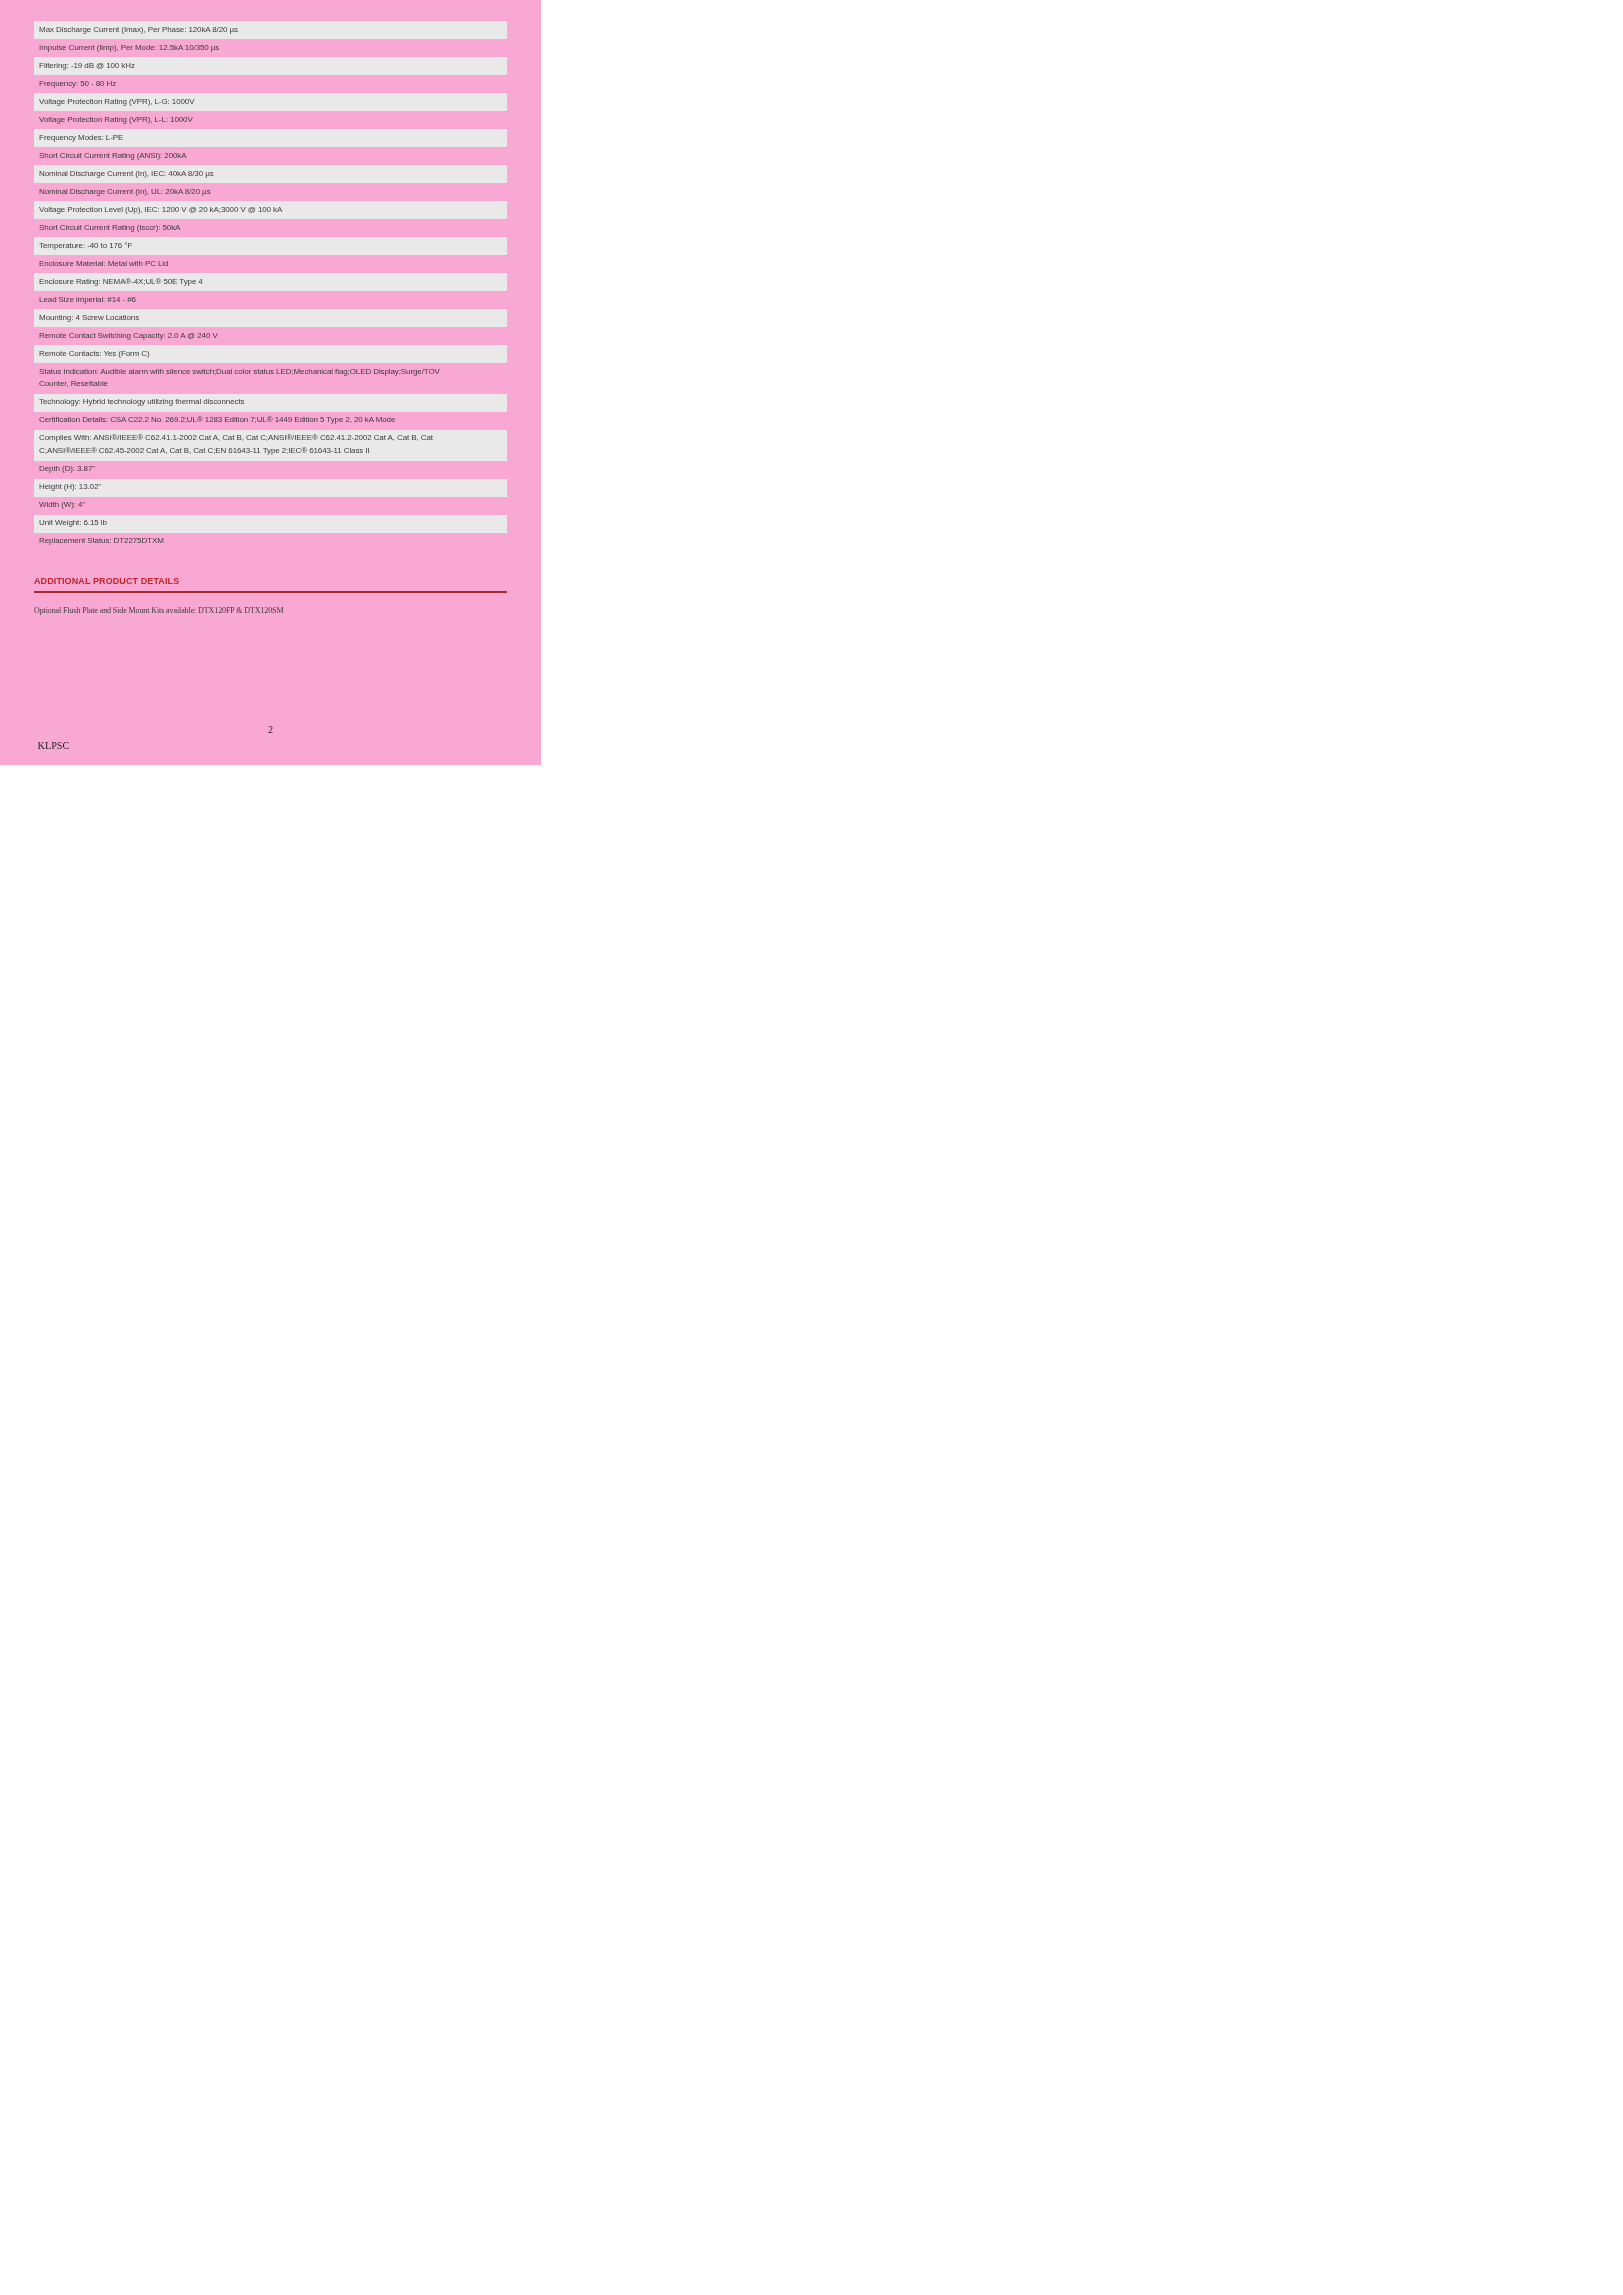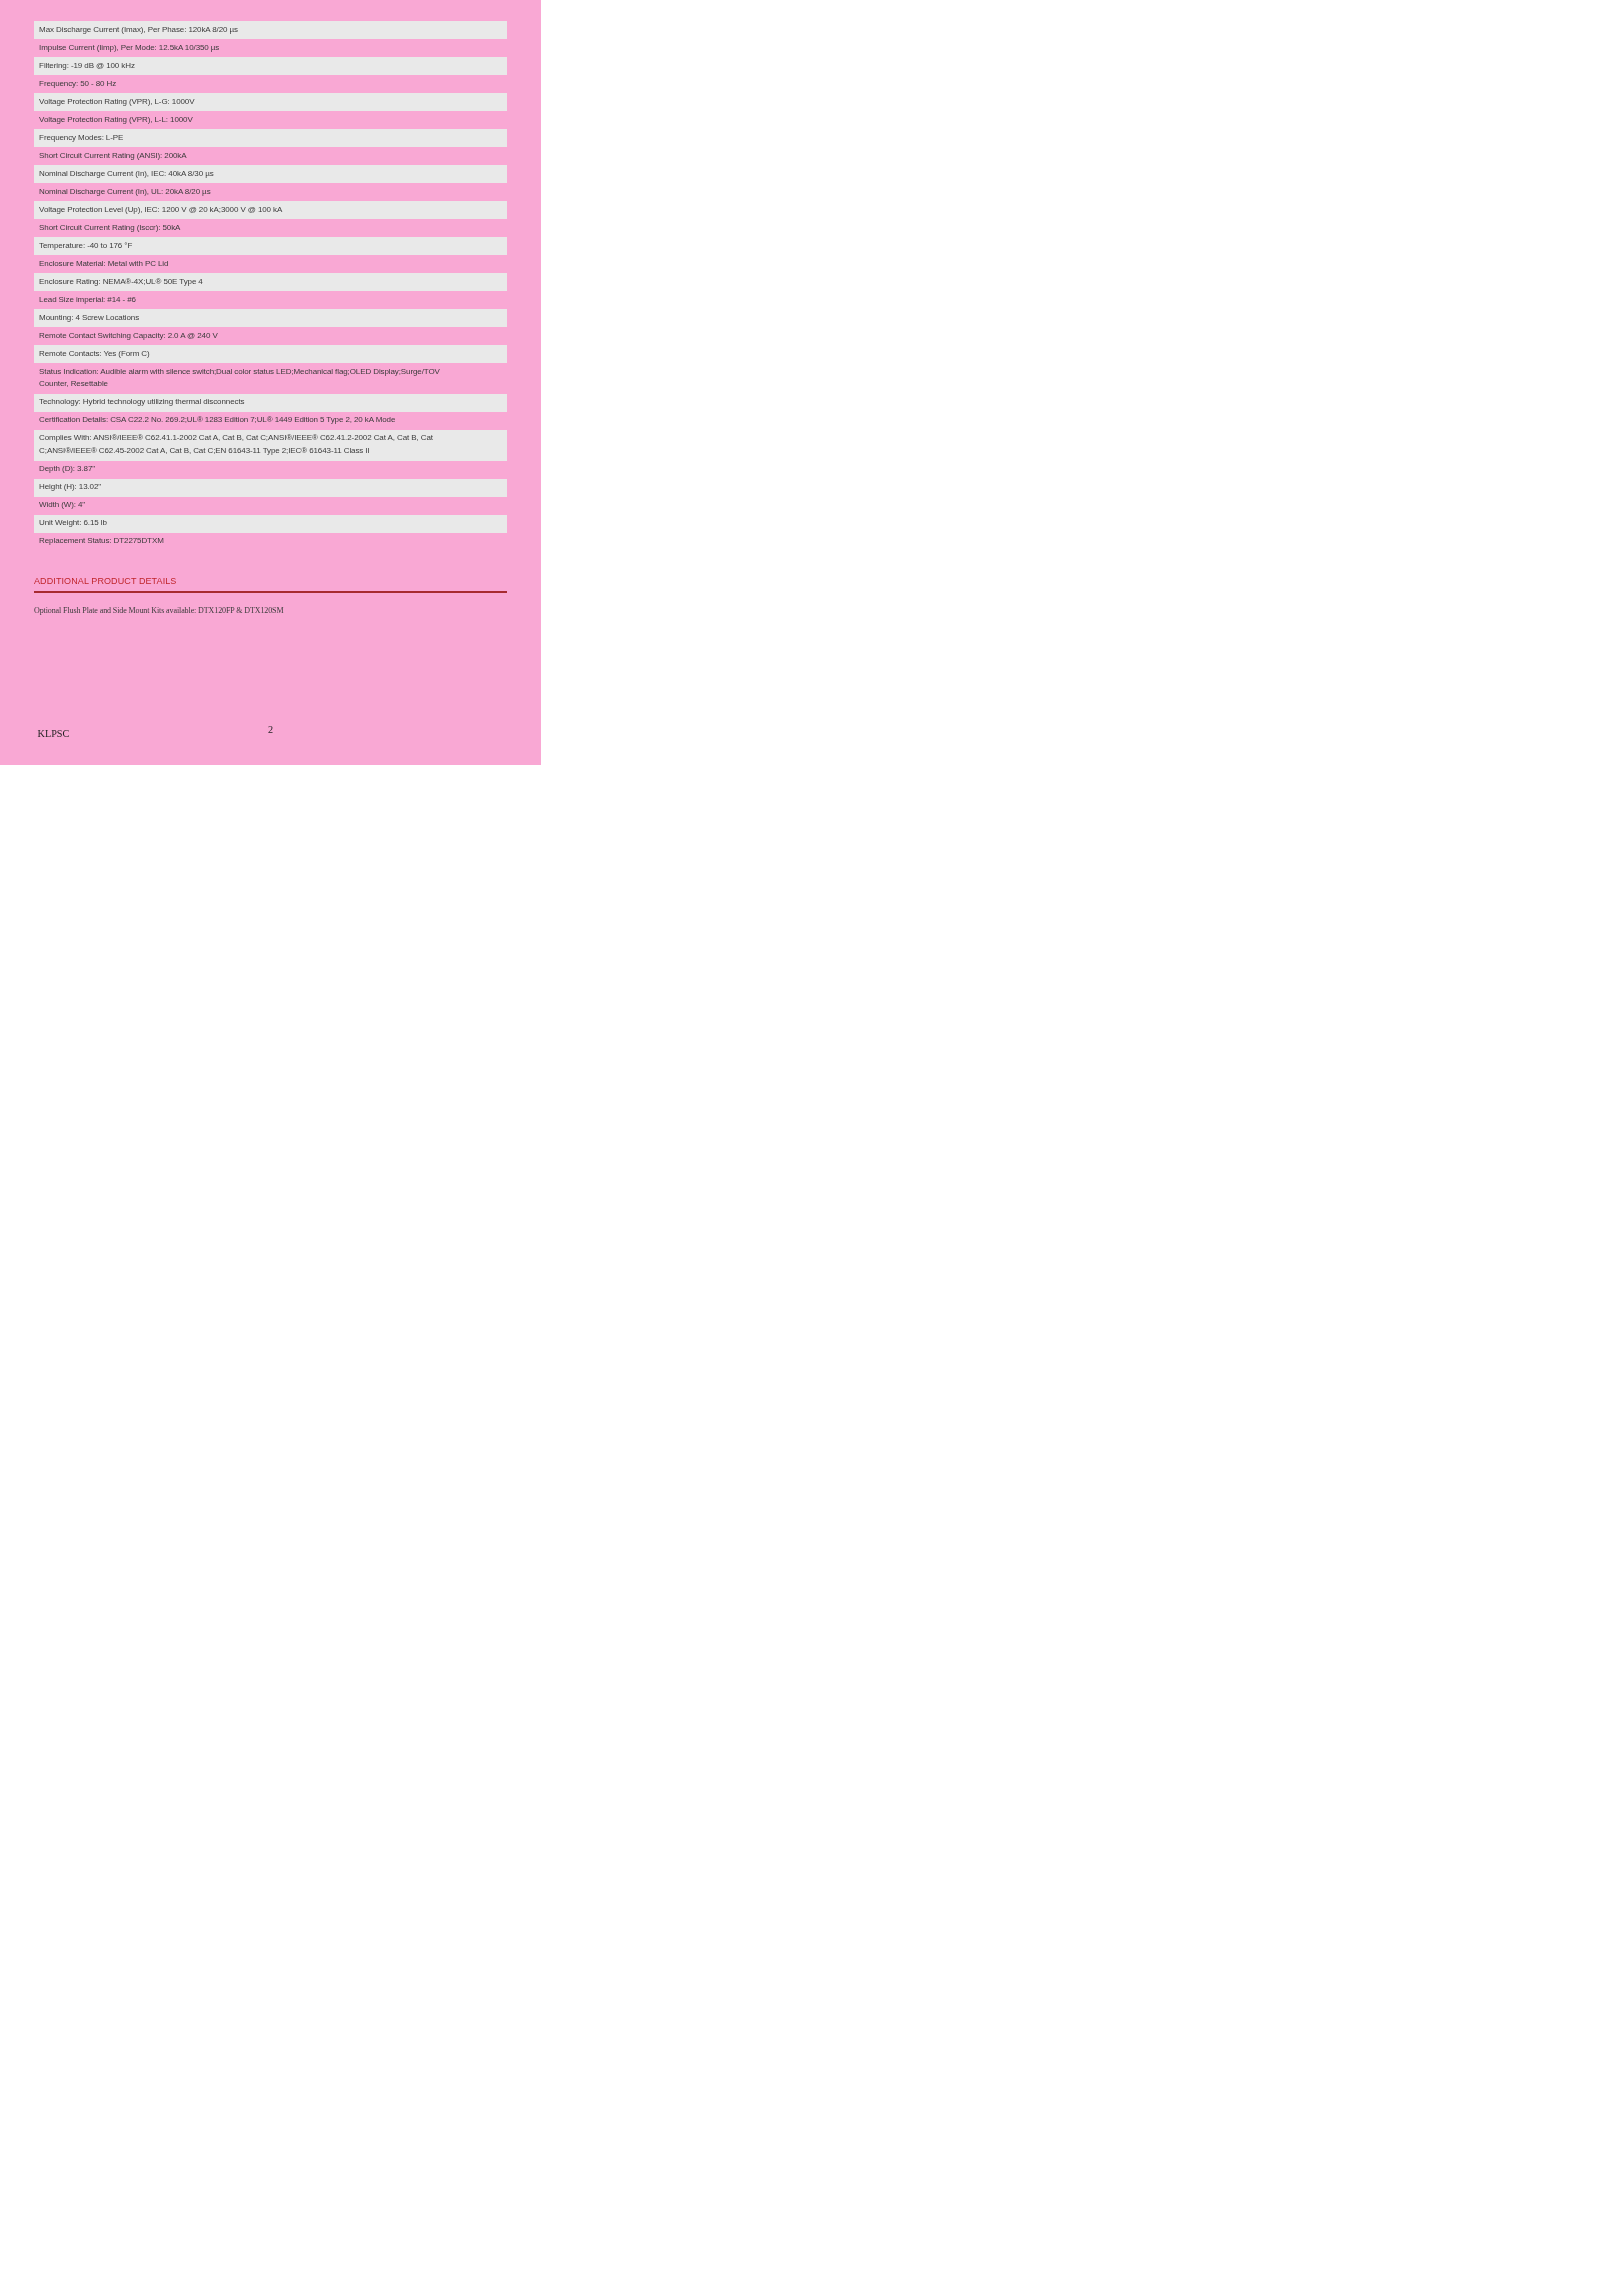--- a/index.html
+++ b/index.html
@@ -29,21 +29,21 @@
     white-space: pre-line;
     color: var(--text, #3b3b3b);
   }
   .spec-row.shaded {
     background: var(--row-gray, #e9e9e9);
   }
   .section-heading {
     margin: 25.6px 34px 0 34px;
     font-size: 9px;
     line-height: 10.7px;
-    font-weight: normal;
+    font-weight: bold;
     letter-spacing: 0.1px;
     color: var(--accent-red, #c0262c);
   }
   .heading-rule {
     margin: 4.1px 34px 0 34px;
     height: 2px;
     background: var(--rule-red, #a72a30);
   }
   .body-text {
     margin: 12.3px 34px 0 34px;
@@ -59,21 +59,21 @@
     right: 34px;
     top: 724px;
     height: 15.3px;
     font-family: "Liberation Serif", serif;
     font-size: 10.2px;
     color: #1f1f1f;
   }
   .footer-left {
     position: absolute;
     left: 3.6px;
-    top: 4px;
+    top: 16px;
   }
   .footer-center {
     position: absolute;
     left: 0;
     right: 0;
     top: 0;
     text-align: center;
   }
 </style>
 </head>

